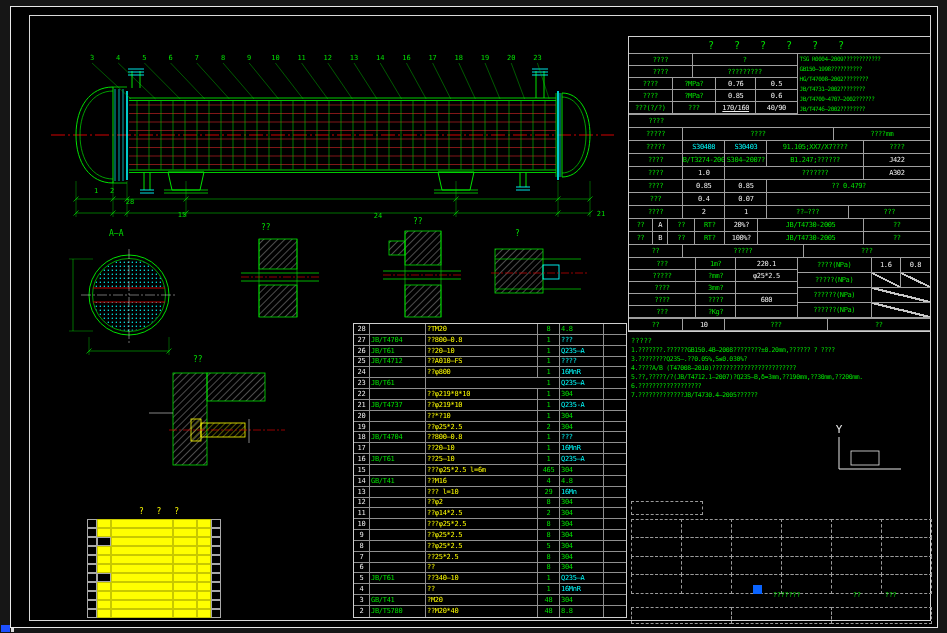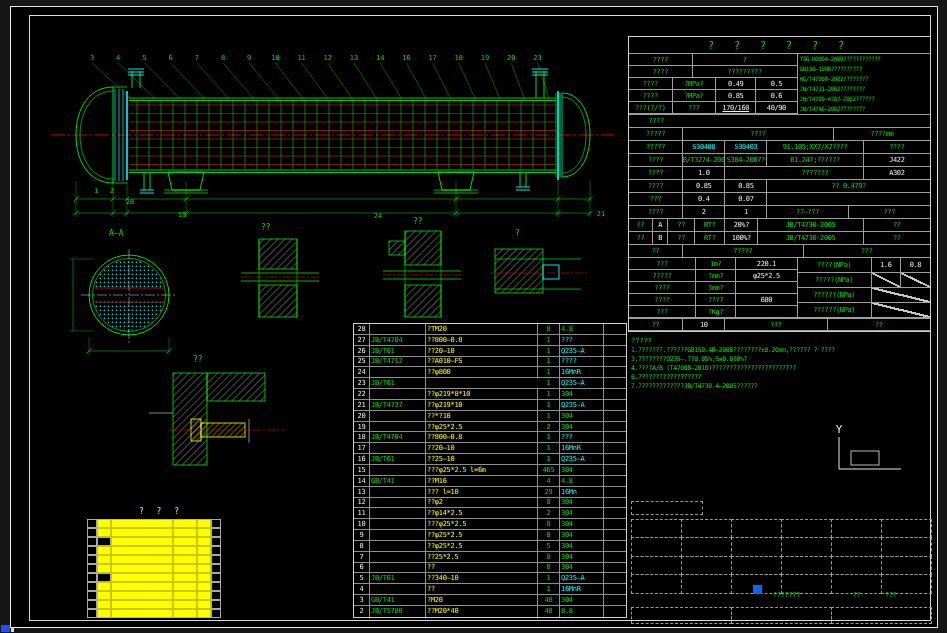--- a/index.html
+++ b/index.html
@@ -550,21 +550,21 @@
             <div class="tb-cell g" style="width: 38%;">????</div>
             <div class="tb-cell g" style="width: 62%;">?</div>
           </div>
           <div class="tb-row" style="height: 12px;">
             <div class="tb-cell g" style="width: 38%;">????</div>
             <div class="tb-cell g" style="width: 62%;">?????????</div>
           </div>
           <div class="tb-row" style="height: 12px;">
             <div class="tb-cell g" style="width: 26%;">????</div>
             <div class="tb-cell g" style="width: 26%;">?MPa?</div>
-            <div class="tb-cell w" style="width: 24%;">0.49</div>
+            <div class="tb-cell w" style="width: 24%;">0.76</div>
             <div class="tb-cell w" style="width: 24%;">0.5</div>
           </div>
           <div class="tb-row" style="height: 12px;">
             <div class="tb-cell g" style="width: 26%;">????</div>
             <div class="tb-cell g" style="width: 26%;">?MPa?</div>
             <div class="tb-cell w" style="width: 24%;">0.85</div>
             <div class="tb-cell w" style="width: 24%;">0.6</div>
           </div>
           <div class="tb-row" style="height: 12px;">
             <div class="tb-cell g" style="width: 26%;">???(?/?)</div>
@@ -709,20 +709,21 @@
         <div class="tb-cell g" style="width: 34%;">??</div>
       </div>
     </div>
 
   <div id="notes">
     <div class="notes-title">?????</div>
     <div id="notes-lines">
         <div class="note-line">1.???????.??????GB150.4B—2008????????±0.20mm,??????  ?  ????</div>
         <div class="note-line">3.????????Q235—.??0.05%,S≤0.030%?</div>
         <div class="note-line">4.????A/B (T47008—2010)????????????????????????</div>
+        <div class="note-line">5.??,?????/?(JB/T4712.1—2007)?Q235—B,δ=3mm,??190mm,??30mm,??200mm.</div>
         <div class="note-line">6.??????????????????</div>
         <div class="note-line">7.?????????????JB/T4730.4—2005??????</div>
       </div>
   </div>
 
   <svg id="ucs" style="left:795px;top:414px" width="100" height="70">
       <text x="33" y="12" fill="#e8e8e8" font-size="11" text-anchor="middle">Y</text>
       <line x1="33" y1="16" x2="33" y2="48" stroke="#e8e8e8" stroke-width="1" fill="none"></line>
       <line x1="33" y1="48" x2="95" y2="48" stroke="#e8e8e8" stroke-width="1" fill="none"></line>
       <rect x="45" y="30" width="28" height="14" stroke="#e8e8e8" fill="none" stroke-width="0.8"></rect>

